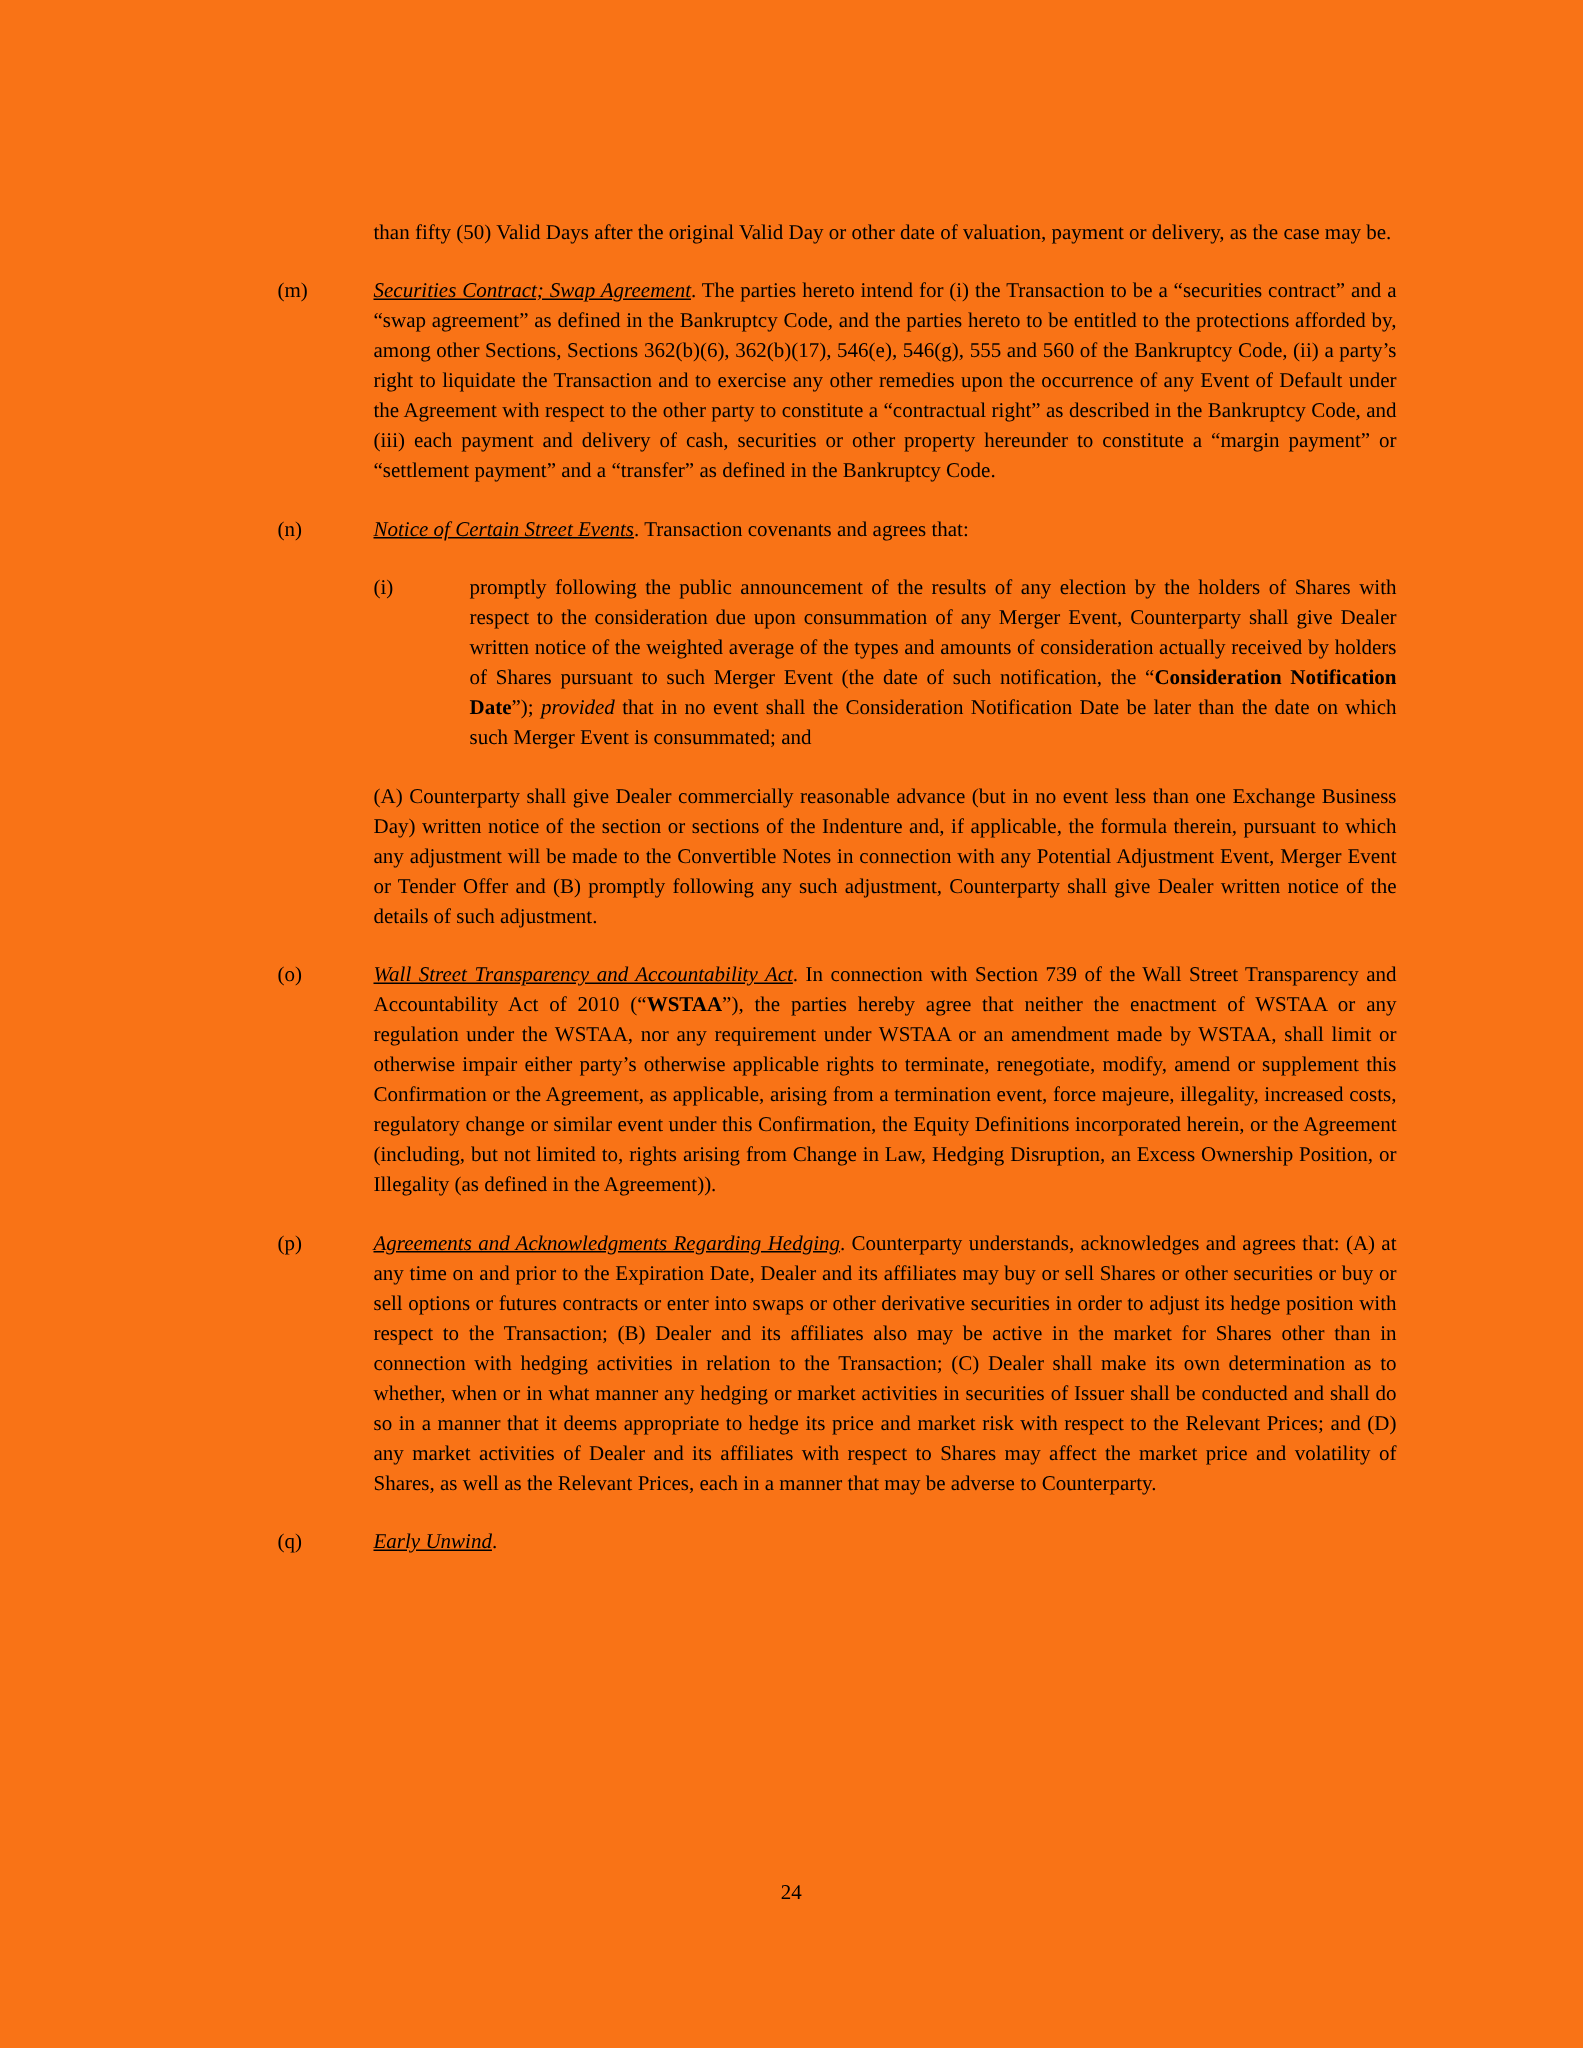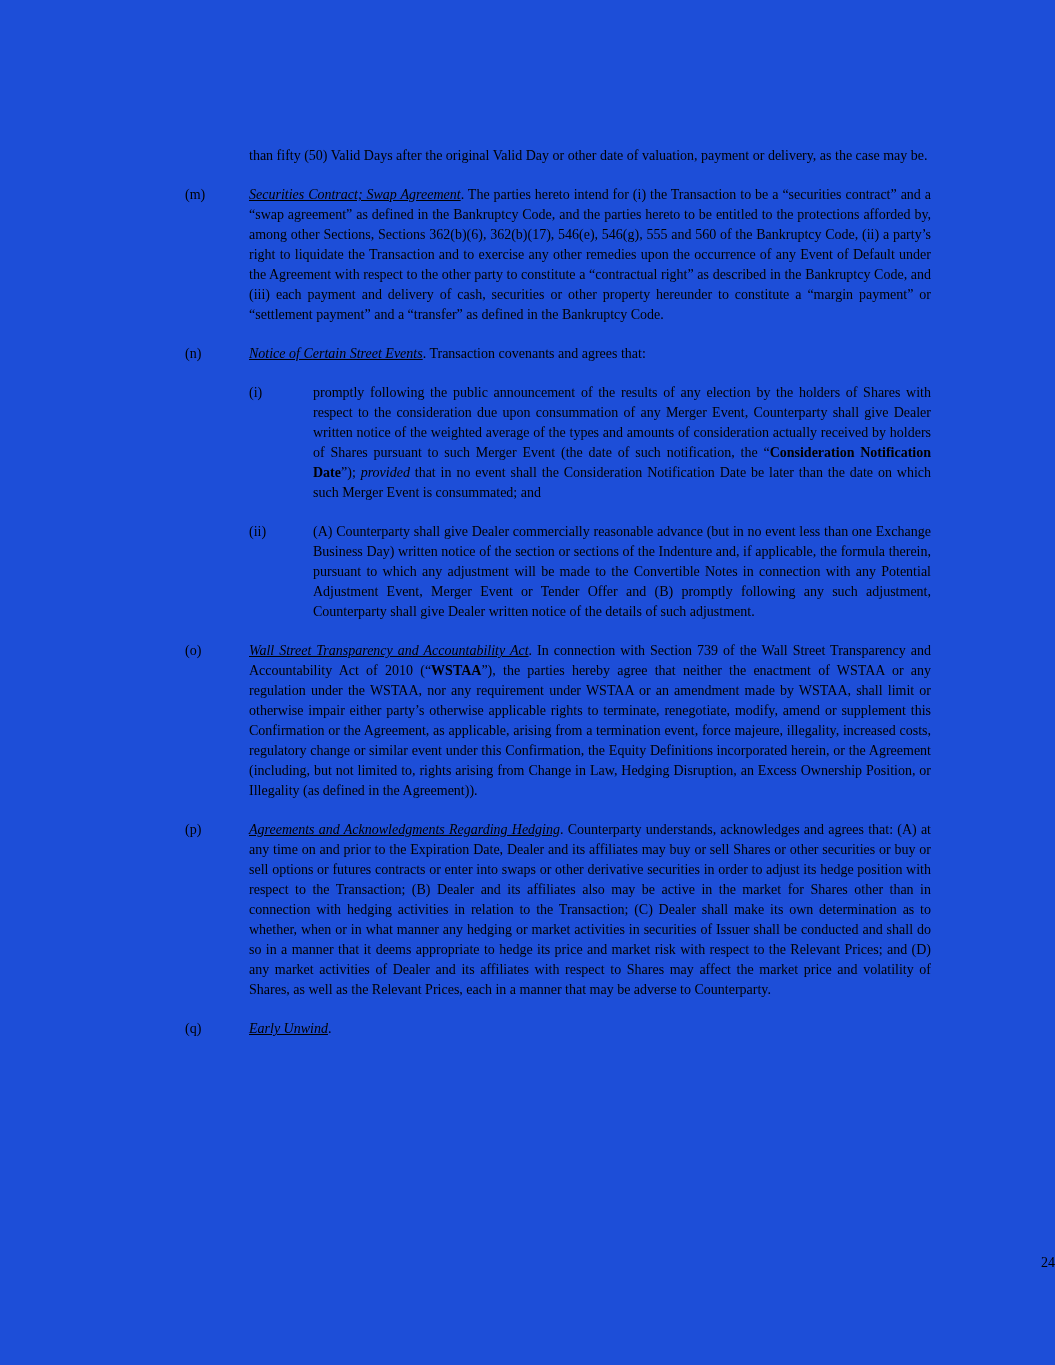--- a/index.html
+++ b/index.html
@@ -4,21 +4,21 @@
   <style>
     html, body {
       margin: 0;
       padding: 0;
       background: #ffffff;
     }
     .page {
       position: relative;
       width: 1055px;
       height: 1365px;
-      background: #1d4ed8;
+      background: #f97316;
       color: #000000;
       font-family: "Liberation Serif", "DejaVu Serif", serif;
       font-size: 14px;
       line-height: 20px;
       overflow: hidden;
     }
     .content {
       position: absolute;
       top: 146px;
       left: 185px;
@@ -60,21 +60,21 @@
       font-weight: bold;
     }
     .i {
       font-style: italic;
     }
     .page-number {
       position: absolute;
       left: 0;
       right: 0;
       bottom: 92px;
-      text-align: right;
+      text-align: center;
     }
   </style>
 </head>
 <body>
 
 <div class="page">
   <div class="content">
 
     <p class="para">than fifty (50) Valid Days after the original Valid Day or other date of valuation, payment or delivery, as the case may be.</p>
 
@@ -87,21 +87,20 @@
       <div class="sec-label">(n)</div>
       <div class="sec-body">
         <div><span class="hd">Notice of Certain Street Events</span><span>.  Transaction covenants and agrees that:</span></div>
 
         <div class="sub">
           <div class="sub-label">(i)</div>
           <div class="sub-body"><span>promptly following the public announcement of the results of any election by the holders of Shares with respect to the consideration due upon consummation of any Merger Event, Counterparty shall give Dealer written notice of the weighted average of the types and amounts of consideration actually received by holders of Shares pursuant to such Merger Event  (the date of such notification, the “</span><span class="b">Consideration Notification Date</span><span>”); </span><span class="i">provided</span><span> that in no event shall the Consideration Notification Date be later than the date on which such Merger Event is consummated; and</span></div>
         </div>
 
         <div class="sub">
-          <div class="sub-label">(ii)</div>
           <div class="sub-body">(A) Counterparty shall give Dealer commercially reasonable advance (but in no event less than one Exchange Business Day) written notice of the section or sections of the Indenture and, if applicable, the formula therein, pursuant to which any adjustment will be made to the Convertible Notes in connection with any Potential Adjustment Event, Merger Event or Tender Offer and (B) promptly following any such adjustment, Counterparty shall give Dealer written notice of the details of such adjustment.</div>
         </div>
       </div>
     </div>
 
     <div class="section">
       <div class="sec-label">(o)</div>
       <div class="sec-body"><span class="hd">Wall Street Transparency and Accountability Act</span><span>.  In connection with Section 739 of the Wall Street Transparency and Accountability Act of 2010 (“</span><span class="b">WSTAA</span><span>”), the parties hereby agree that neither the enactment of WSTAA or any regulation under the WSTAA, nor any requirement under WSTAA or an amendment made by WSTAA, shall limit or otherwise impair either party’s otherwise applicable rights to terminate, renegotiate, modify, amend or supplement this Confirmation or the Agreement, as applicable, arising from a termination event, force majeure, illegality, increased costs, regulatory change or similar event under this Confirmation, the Equity Definitions incorporated herein, or the Agreement (including, but not limited to, rights arising from Change in Law, Hedging Disruption, an Excess Ownership Position, or Illegality (as defined in the Agreement)).</span></div>
     </div>
 

